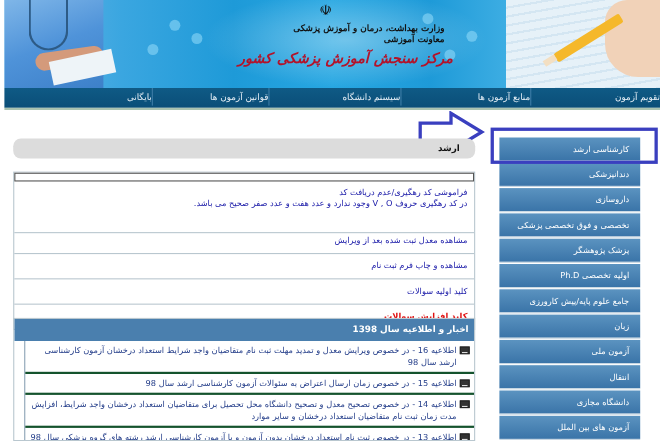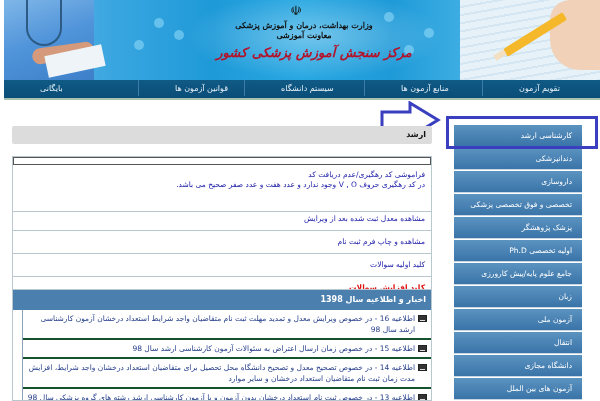--- a/index.html
+++ b/index.html
@@ -39,48 +39,48 @@
   .sheet .pencil {
     position: absolute; right: 30px; top: 30px; width: 70px; height: 9px; background: #f5b82a; transform: rotate(-32deg); border-radius: 2px;
   }
   .sheet .tip {
     position: absolute; right: 94px; top: 52px; width: 12px; height: 6px; background: #f3dfc2; transform: rotate(-32deg);
   }
   .emblem {
     position: absolute; left: 284px; top: 4px; width: 16px; height: 14px; color: #111; font-size: 13px; text-align: center; line-height: 14px;
   }
   .ministry {
-    position: absolute; left: 200px; top: 20px; width: 200px; text-align: center; color: #111; font-family: "DejaVu Serif", serif; font-size: 8px; line-height: 10px; font-weight: bold;
+    position: absolute; left: 200px; top: 20px; width: 200px; color: #111; font-family: "DejaVu Serif", serif; font-size: 8px; line-height: 10px; font-weight: bold;
   }
   .center-name {
     position: absolute; left: 200px; top: 45px; width: 220px; text-align: center; color: #b3132a; font-family: "DejaVu Serif", serif; font-size: 13px; font-style: italic; font-weight: bold;
   }
 
   
   .topnav {
     position: absolute; left: 4px; top: 80px; width: 596px; height: 20px;
     background: linear-gradient(180deg, #0f5a85 0%, #0a4e78 100%);
     border-bottom: 2px solid #a9c2b0;
     display: flex; flex-direction: row;
   }
   .topnav .nav-item {
-    flex: 0 0 auto; height: 16px; line-height: 18px; text-align: left; color: #e8f1f8; font-size: 8px; border-left: 1px solid #3c7ca6; cursor: pointer; padding-left: 36px;
+    flex: 0 0 auto; height: 16px; line-height: 18px; text-align: right; color: #e8f1f8; font-size: 8px; border-left: 1px solid #3c7ca6; cursor: pointer; padding-left: 36px;
   }
   .topnav .nav-item:last-child { border-left: none; }
 
   
   .arrow-anno { position: absolute; left: 380px; top: 101px; width: 66px; height: 38px; }
   .box-anno {
     position: absolute; left: 446px; top: 116px; width: 152px; height: 33px; border: 3px solid #3a3fbf; z-index: 5; pointer-events: none;
   }
 
   
   .crumb {
-    position: absolute; left: 12px; top: 126px; width: 420px; height: 18px; background: #dcdcdc; border-radius: 2px;
-    font-size: 8px; font-weight: bold; color: #111; line-height: 18px; padding-right: 6px;
+    position: absolute; left: 12px; top: 126px; width: 420px; height: 18px; background: #dcdcdc; border-radius: 7px;
+    font-size: 8px; font-weight: bold; color: #111; line-height: 18px; padding-right: 14px;
   }
 
   
   .links-box {
     position: absolute; left: 12px; top: 156px; width: 420px; border: 1px solid #b9c7cf;
   }
   .links-box .head-row { height: 8px; border: 1px solid #555; border-bottom: 1px solid #555; background: #fff; }
   .links-box .row {
     border-top: 1px solid #b9c7cf; padding: 4px 6px; font-size: 7.5px; line-height: 10px; color: #1a1aa8; cursor: pointer;
   }

